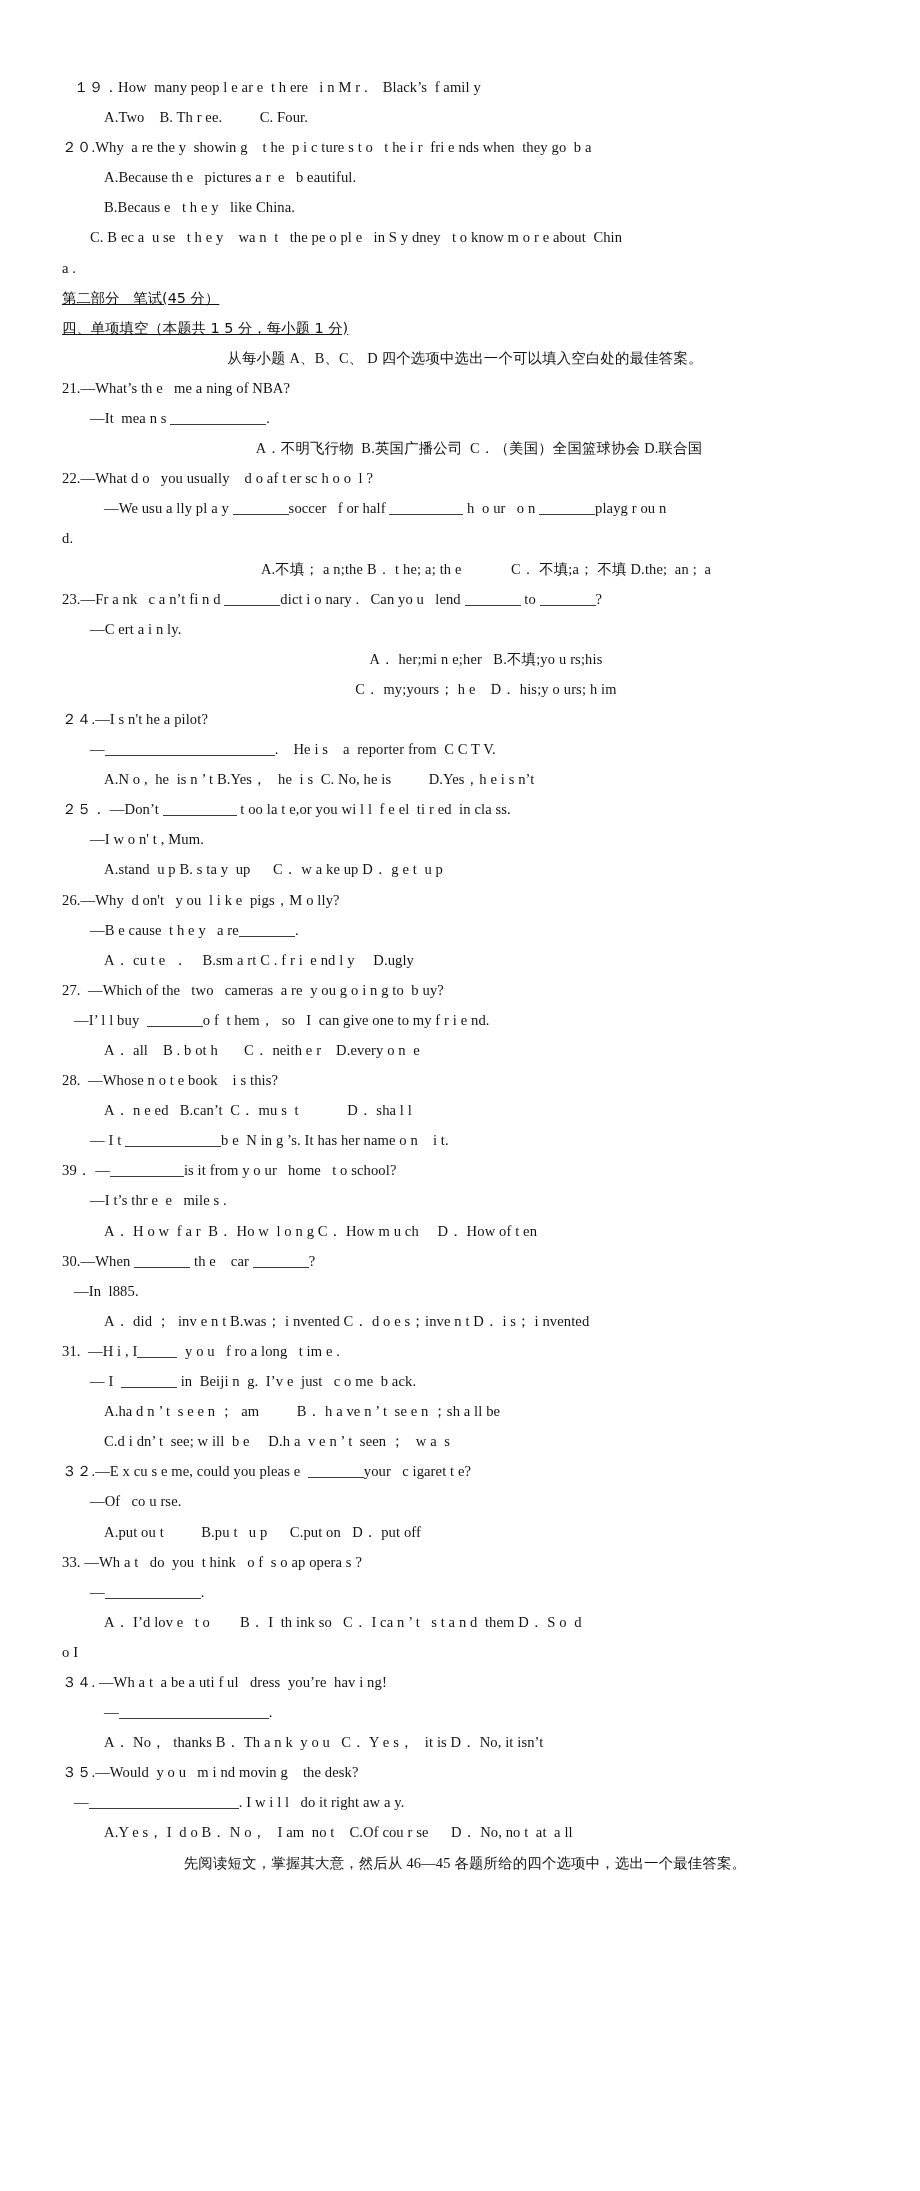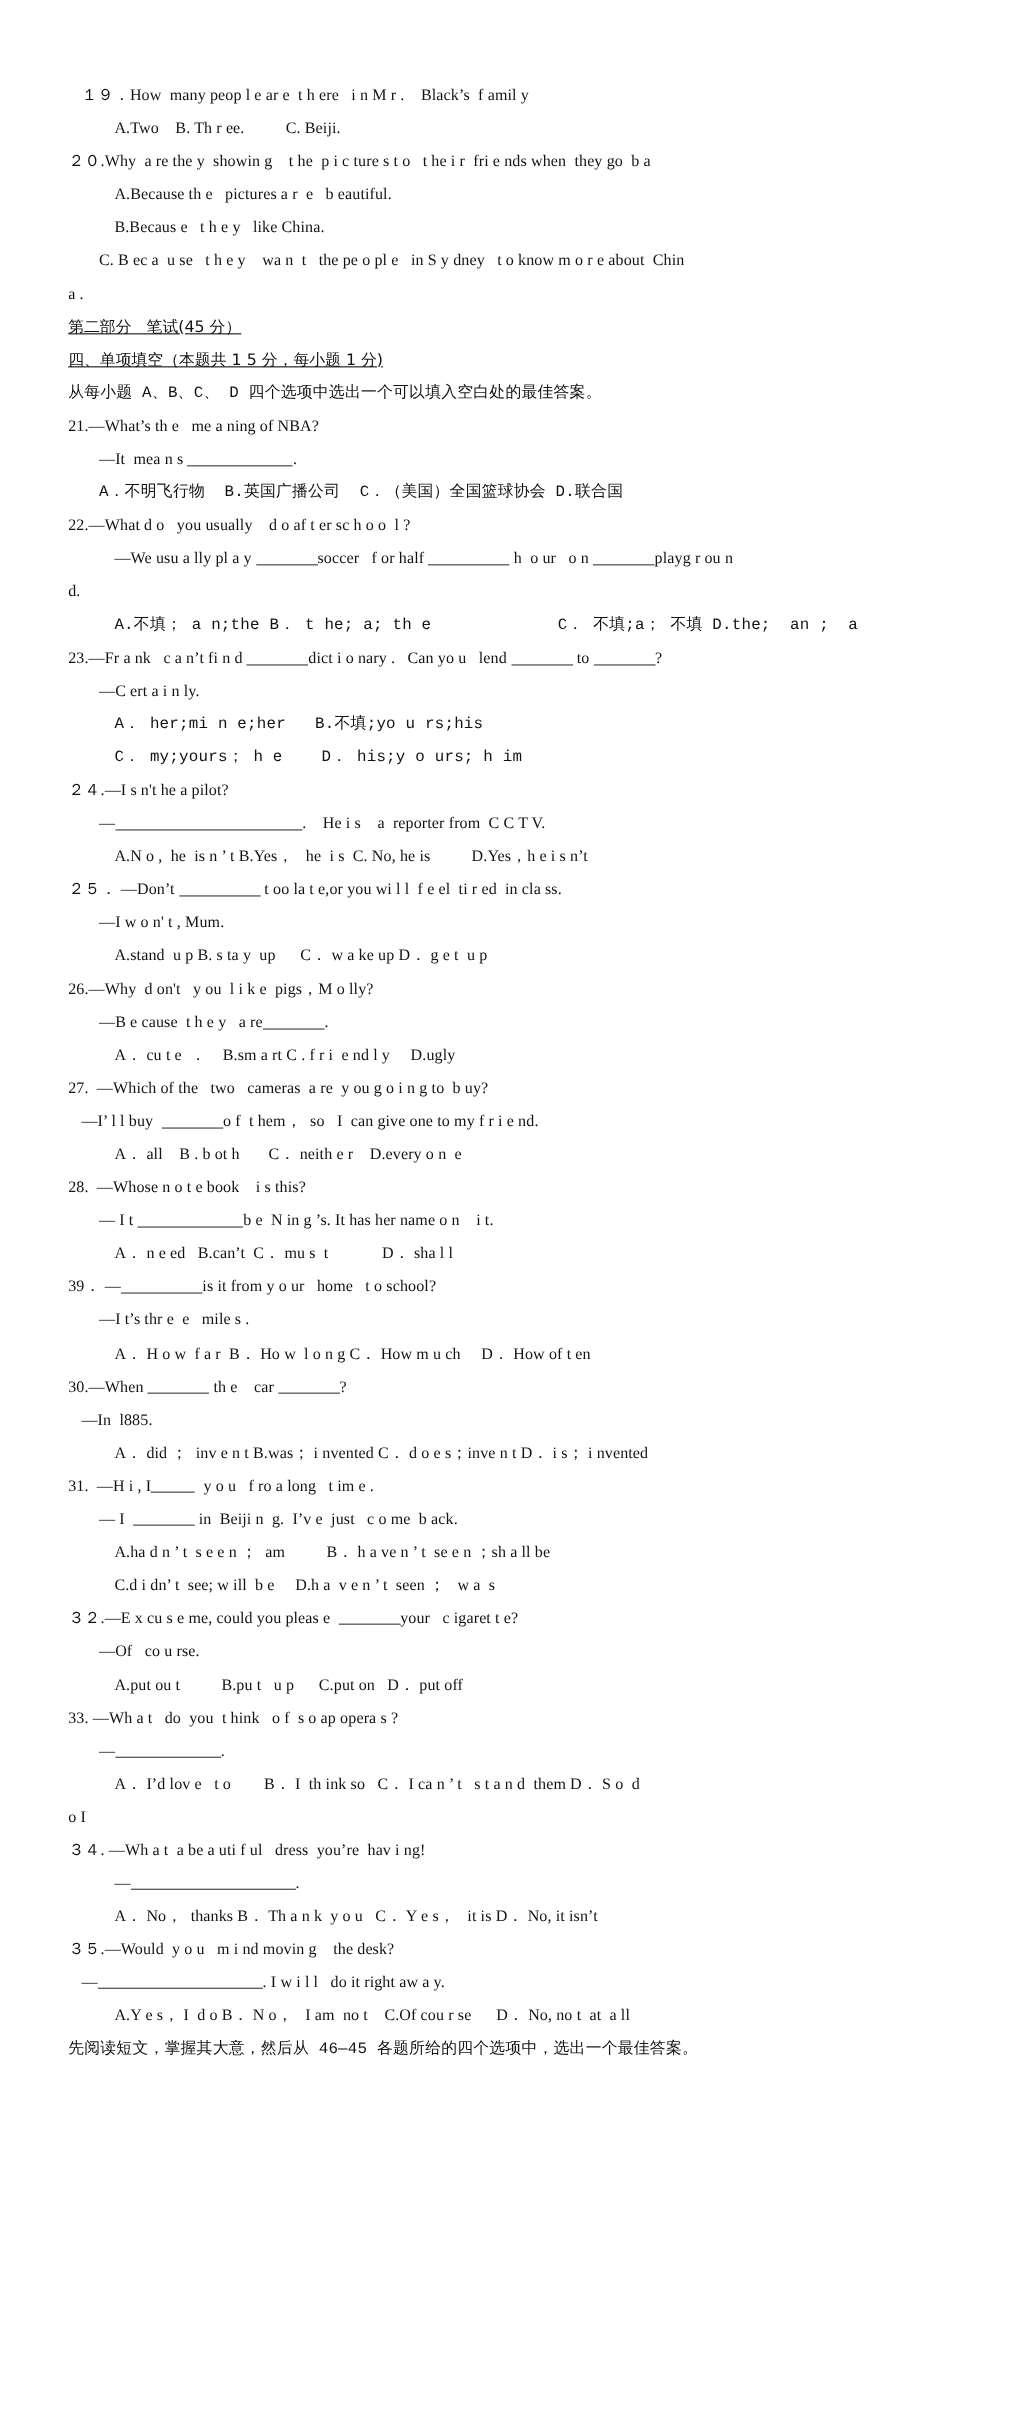--- a/index.html
+++ b/index.html
@@ -29,26 +29,27 @@
     white-space: pre;
     letter-spacing: 0.1px;
     color: #121212;
   }
   
   .l0  { padding-left: 0px; }
   .l1  { padding-left: 12px; }
   .l2  { padding-left: 28px; }
   .l3  { padding-left: 42px; }
   .cn {
-    font-family: Liberation Mono, monospace;
+    font-family: Liberation Serif, serif;
     font-size: 14.4px;
     line-height: 30.1px;
     white-space: pre;
     color: #121212;
     letter-spacing: 0.2px;
+    text-align: center;
   }
   .cn-head {
     font-family: "DejaVu Sans", "Liberation Sans", sans-serif;
     font-size: 14.4px;
     line-height: 30.1px;
     white-space: pre;
     color: #121212;
     text-decoration: underline;
   }
   .blank {
@@ -62,21 +63,21 @@
   .b-xl  { width: 96px; }
   .b-xxl { width: 150px; }
   .b-huge{ width: 170px; }
 </style>
 </head>
 <body>
 
 <div id="page">
 
   <div class="line l1"><span>１９．How  many peop l e ar e  t h ere   i n M r .    Black’s  f amil y</span></div>
-  <div class="line l3"><span>A.Two    B. Th r ee.          C. Beiji.</span></div>
+  <div class="line l3"><span>A.Two    B. Th r ee.          C. Four.</span></div>
 
   <div class="line l0"><span>２０.Why  a re the y  showin g    t he  p i c ture s t o   t he i r  fri e nds when  they go  b a</span></div>
   <div class="line l3"><span>A.Because th e   pictures a r  e   b eautiful.</span></div>
   <div class="line l3"><span>B.Becaus e   t h e y   like China.</span></div>
   <div class="line l2"><span>C. B ec a  u se   t h e y    wa n  t   the pe o pl e   in S y dney   t o know m o r e about  Chin</span></div>
   <div class="line l0"><span>a .</span></div>
 
   <div class="cn-head l0"><span>第二部分   笔试(45 分）</span></div>
 
   <div class="cn-head l0"><span>四、单项填空（本题共 1 5 分，每小题 1 分)</span></div>
@@ -106,22 +107,22 @@
 
   <div class="line l0"><span>26.—Why  d on't   y ou  l i k e  pigs，M o lly?</span></div>
   <div class="line l2"><span>—B e cause  t h e y   a re</span><span class="blank b-md"></span><span>.</span></div>
   <div class="line l3"><span>A． cu t e  ．    B.sm a rt C . f r i  e nd l y     D.ugly</span></div>
 
   <div class="line l0"><span>27.  —Which of the   two   cameras  a re  y ou g o i n g to  b uy?</span></div>
   <div class="line l1"><span>—I’ l l buy  </span><span class="blank b-md"></span><span>o f  t hem，  so   I  can give one to my f r i e nd.</span></div>
   <div class="line l3"><span>A． all    B . b ot h       C． neith e r    D.every o n  e</span></div>
 
   <div class="line l0"><span>28.  —Whose n o t e book    i s this?</span></div>
+  <div class="line l3"><span>A． n e ed   B.can’t  C． mu s  t             D． sha l l</span></div>
   <div class="line l2"><span>— I t </span><span class="blank b-xl"></span><span>b e  N in g ’s. It has her name o n    i t.</span></div>
-  <div class="line l3"><span>A． n e ed   B.can’t  C． mu s  t             D． sha l l</span></div>
 
   <div class="line l0"><span>39． —</span><span class="blank b-lg"></span><span>is it from y o ur   home   t o school?</span></div>
   <div class="line l2"><span>—I t’s thr e  e   mile s .</span></div>
   <div class="line l3"><span>A． H o w  f a r  B． Ho w  l o n g C． How m u ch     D． How of t en</span></div>
 
   <div class="line l0"><span>30.—When </span><span class="blank b-md"></span><span> th e    car </span><span class="blank b-md"></span><span>?</span></div>
   <div class="line l1"><span>—In  l885.</span></div>
   <div class="line l3"><span>A． did ；  inv e n t B.was； i nvented C． d o e s；inve n t D． i s； i nvented</span></div>
 
   <div class="line l0"><span>31.  —H i , I</span><span class="blank b-sm"></span><span>  y o u   f ro a long   t im e .</span></div>

